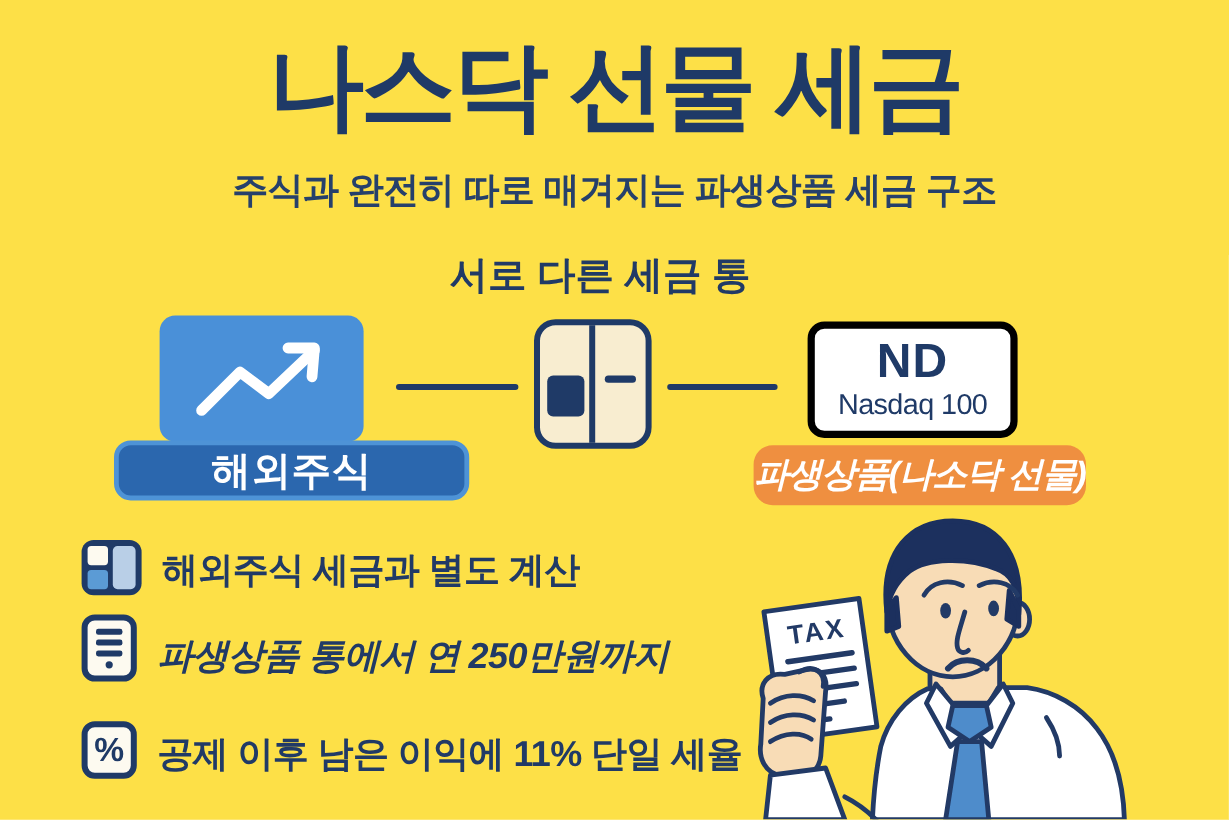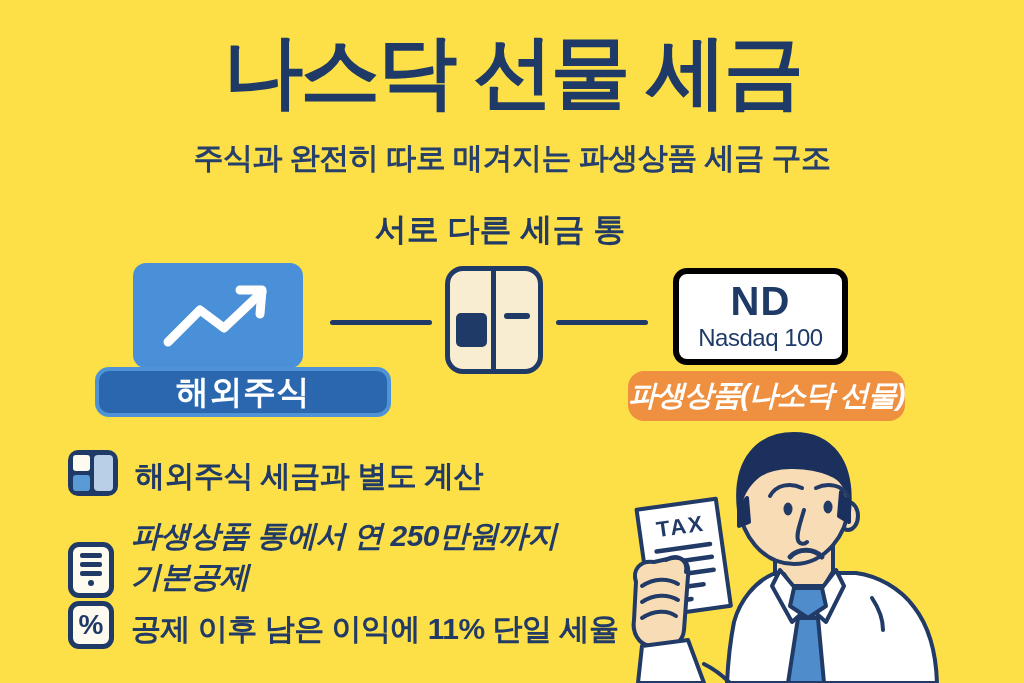--- a/index.html
+++ b/index.html
@@ -131,21 +131,20 @@
 
   <div class="bullet" id="bullet-2">
     <div class="icon-doc">
       <i></i>
         <i></i>
         <i></i>
       <i class="dot"></i>
     </div>
     <div class="txt">
       <span>파생상품 통에서 연 250만원까지</span>
-      <span>기본공제</span>
     </div>
   </div>
 
   <div class="bullet" id="bullet-3">
     <div class="icon-pct">
       <span>%</span>
     </div>
     <div class="txt">
       <span>공제 이후 남은 이익에 11% 단일 세율</span>
       <span></span>

